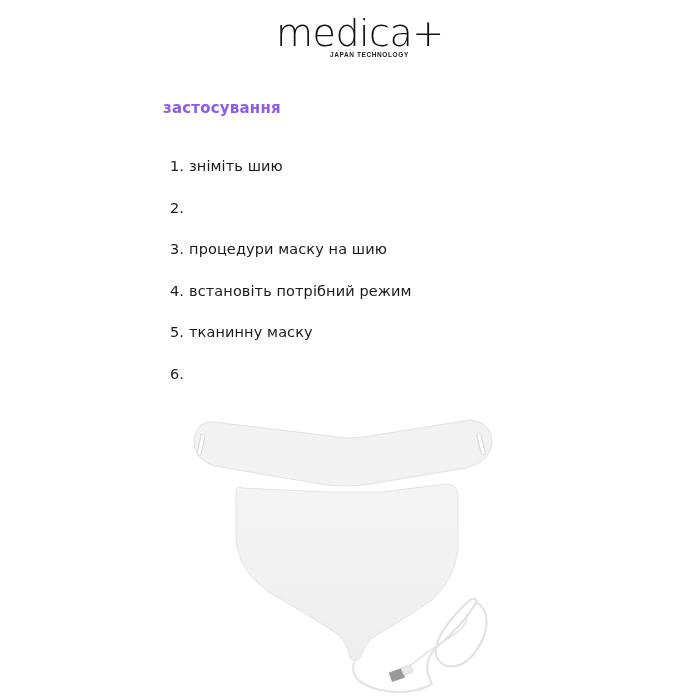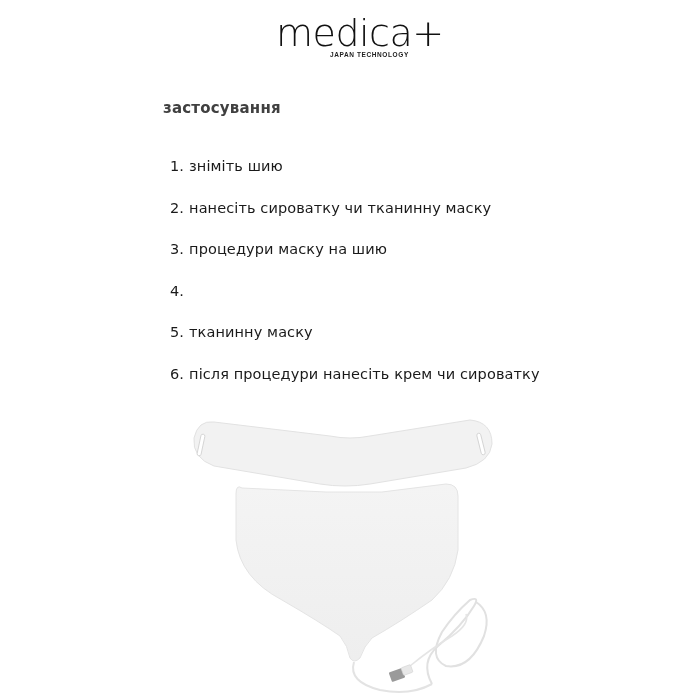--- a/index.html
+++ b/index.html
@@ -22,21 +22,21 @@
     .logo-sub {
       position: absolute; left: 54px; top: 37px;
       font-family: "Liberation Sans", sans-serif;
       font-size: 6.5px; font-weight: 700; letter-spacing: 0.6px;
       color: #222; white-space: nowrap;
     }
 
     .heading {
       position: absolute; left: 163px; top: 99px;
       font-family: "DejaVu Sans", sans-serif;
-      font-size: 15px; font-weight: 700; color: #404040;
+      font-size: 15px; font-weight: 700; color: #8b5cf6;
       letter-spacing: 0.2px;
     }
 
     .steps { position: absolute; left: 170px; top: 158px; list-style: none; }
     .step {
       height: 41.5px; display: flex; align-items: flex-start;
       font-family: "DejaVu Sans", sans-serif;
       font-size: 14.5px; font-weight: 400; color: #1a1a1a;
       white-space: nowrap; letter-spacing: 0.1px;
     }
@@ -57,36 +57,35 @@
 
   <h2 class="heading">застосування</h2>
 
   <ol class="steps">
     <li class="step">
       <span class="step-num">1.</span>
       <span>зніміть шию</span>
     </li>
     <li class="step">
       <span class="step-num">2.</span>
-      <span>нанесіть сироватку чи тканинну маску</span>
     </li>
     <li class="step">
       <span class="step-num">3.</span>
       <span>процедури маску на шию</span>
     </li>
     <li class="step">
       <span class="step-num">4.</span>
+      <span>встановіть потрібний режим</span>
     </li>
     <li class="step">
       <span class="step-num">5.</span>
       <span>тканинну маску</span>
     </li>
     <li class="step">
       <span class="step-num">6.</span>
-      <span>після процедури нанесіть крем чи сироватку</span>
     </li>
   </ol>
 
   <div class="mask-wrap">
     <svg viewBox="0 0 380 300">
       <defs>
         <linearGradient id="mg" x1="0" y1="0" x2="0" y2="1">
           <stop offset="0" stop-color="#f4f4f4"></stop>
           <stop offset="1" stop-color="#eeeeee"></stop>
         </linearGradient>

